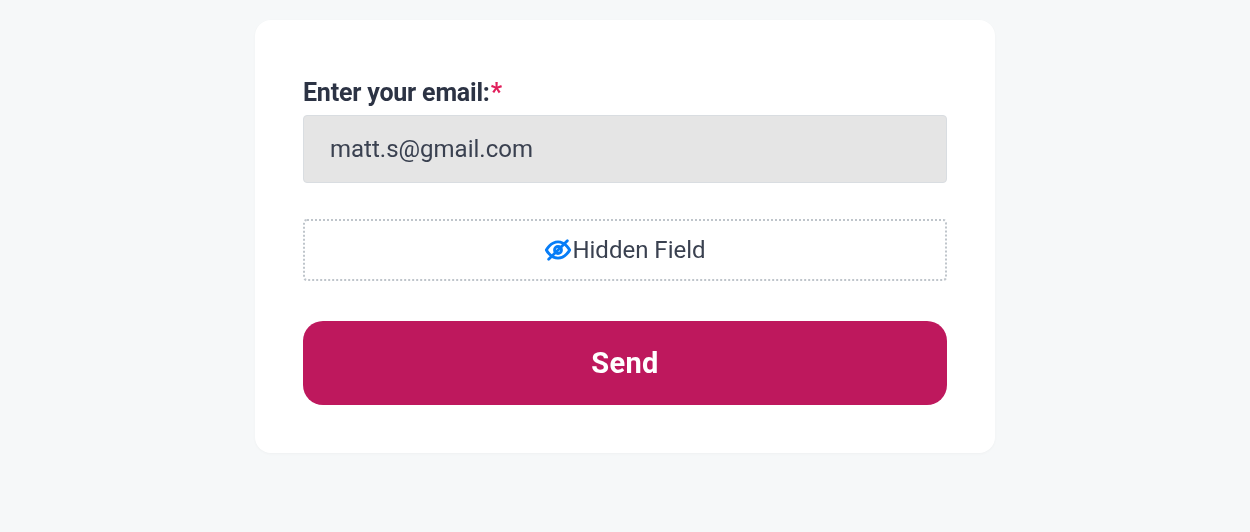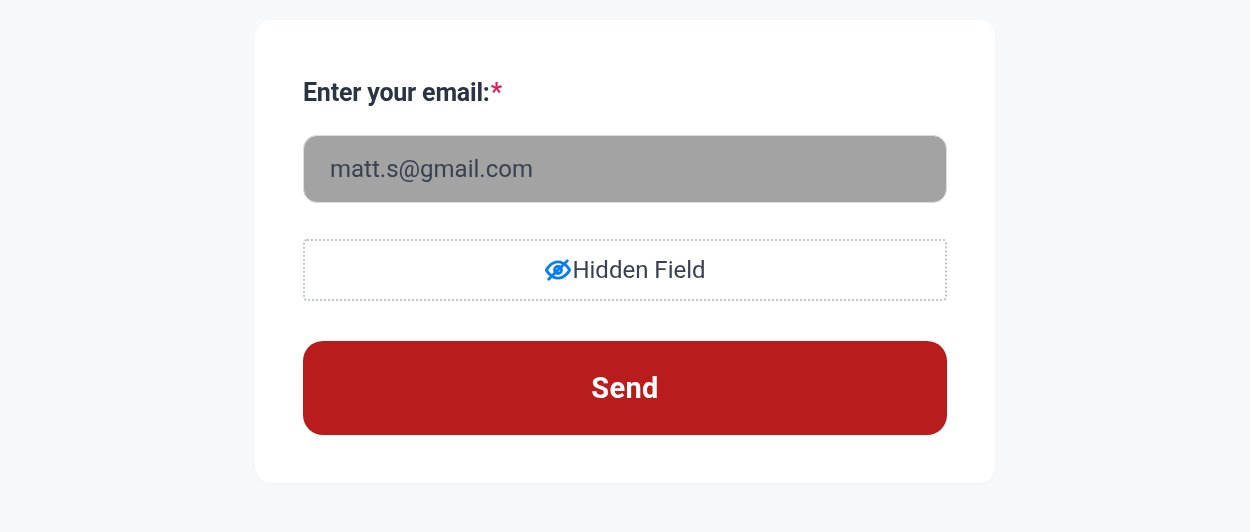--- a/index.html
+++ b/index.html
@@ -21,35 +21,35 @@
       background: #ffffff;
       border-radius: 16px;
       width: 740px;
       padding: 58px 48px 48px 48px;
       box-shadow: 0 1px 3px rgba(0,0,0,0.03);
     }
     .field-label {
       font-size: 25px;
       font-weight: 700;
       color: #2c3344;
-      margin-bottom: 28px;
+      margin-bottom: 8px;
       display: block;
       letter-spacing: -0.2px;
     }
     .asterisk {
       color: #e11e5b;
       font-weight: 700;
       margin-left: 1px;
     }
     .email-input {
       width: 100%;
       height: 68px;
       border: 1px solid #d9dde1;
-      border-radius: 14px;
-      background: #a3a3a3;
+      border-radius: 4px;
+      background: #e5e5e5;
       font-size: 24px;
       color: #3a4150;
       padding: 0 26px;
       outline: none;
       font-family: inherit;
       margin-bottom: 36px;
     }
     .hidden-field {
       width: 100%;
       height: 62px;
@@ -67,22 +67,22 @@
       align-items: center;
       justify-content: center;
     }
     .hidden-field-label {
       font-size: 24px;
       color: #3a4150;
       font-weight: 400;
     }
     .send-button {
       width: 100%;
-      height: 94px;
-      background: #b91c1c;
+      height: 84px;
+      background: #be185d;
       border: none;
       border-radius: 20px;
       color: #ffffff;
       font-size: 29px;
       font-weight: 700;
       cursor: pointer;
       font-family: inherit;
       letter-spacing: 0.3px;
     }
   </style>

